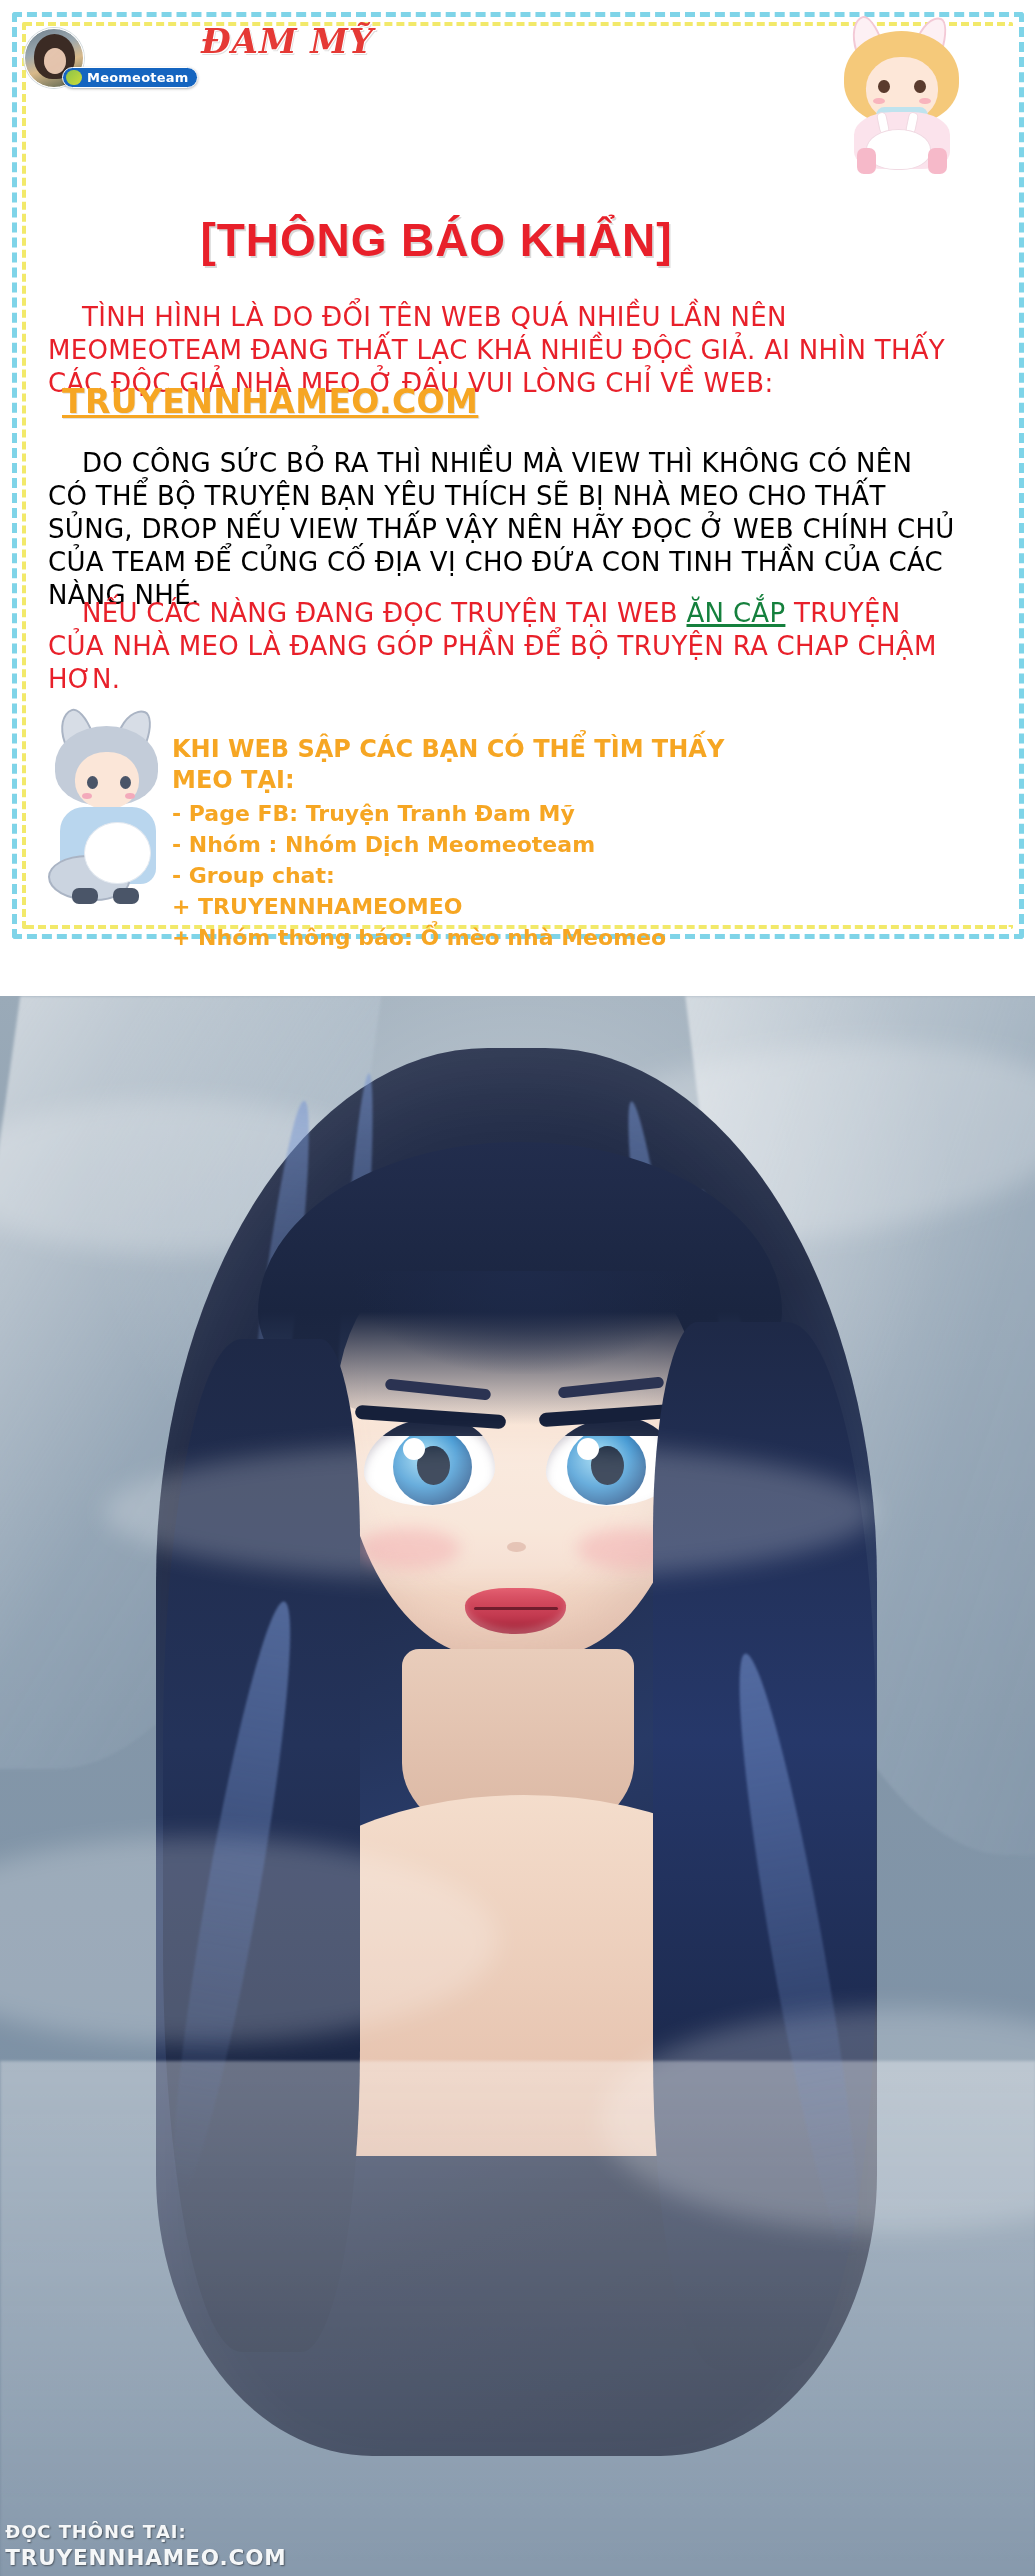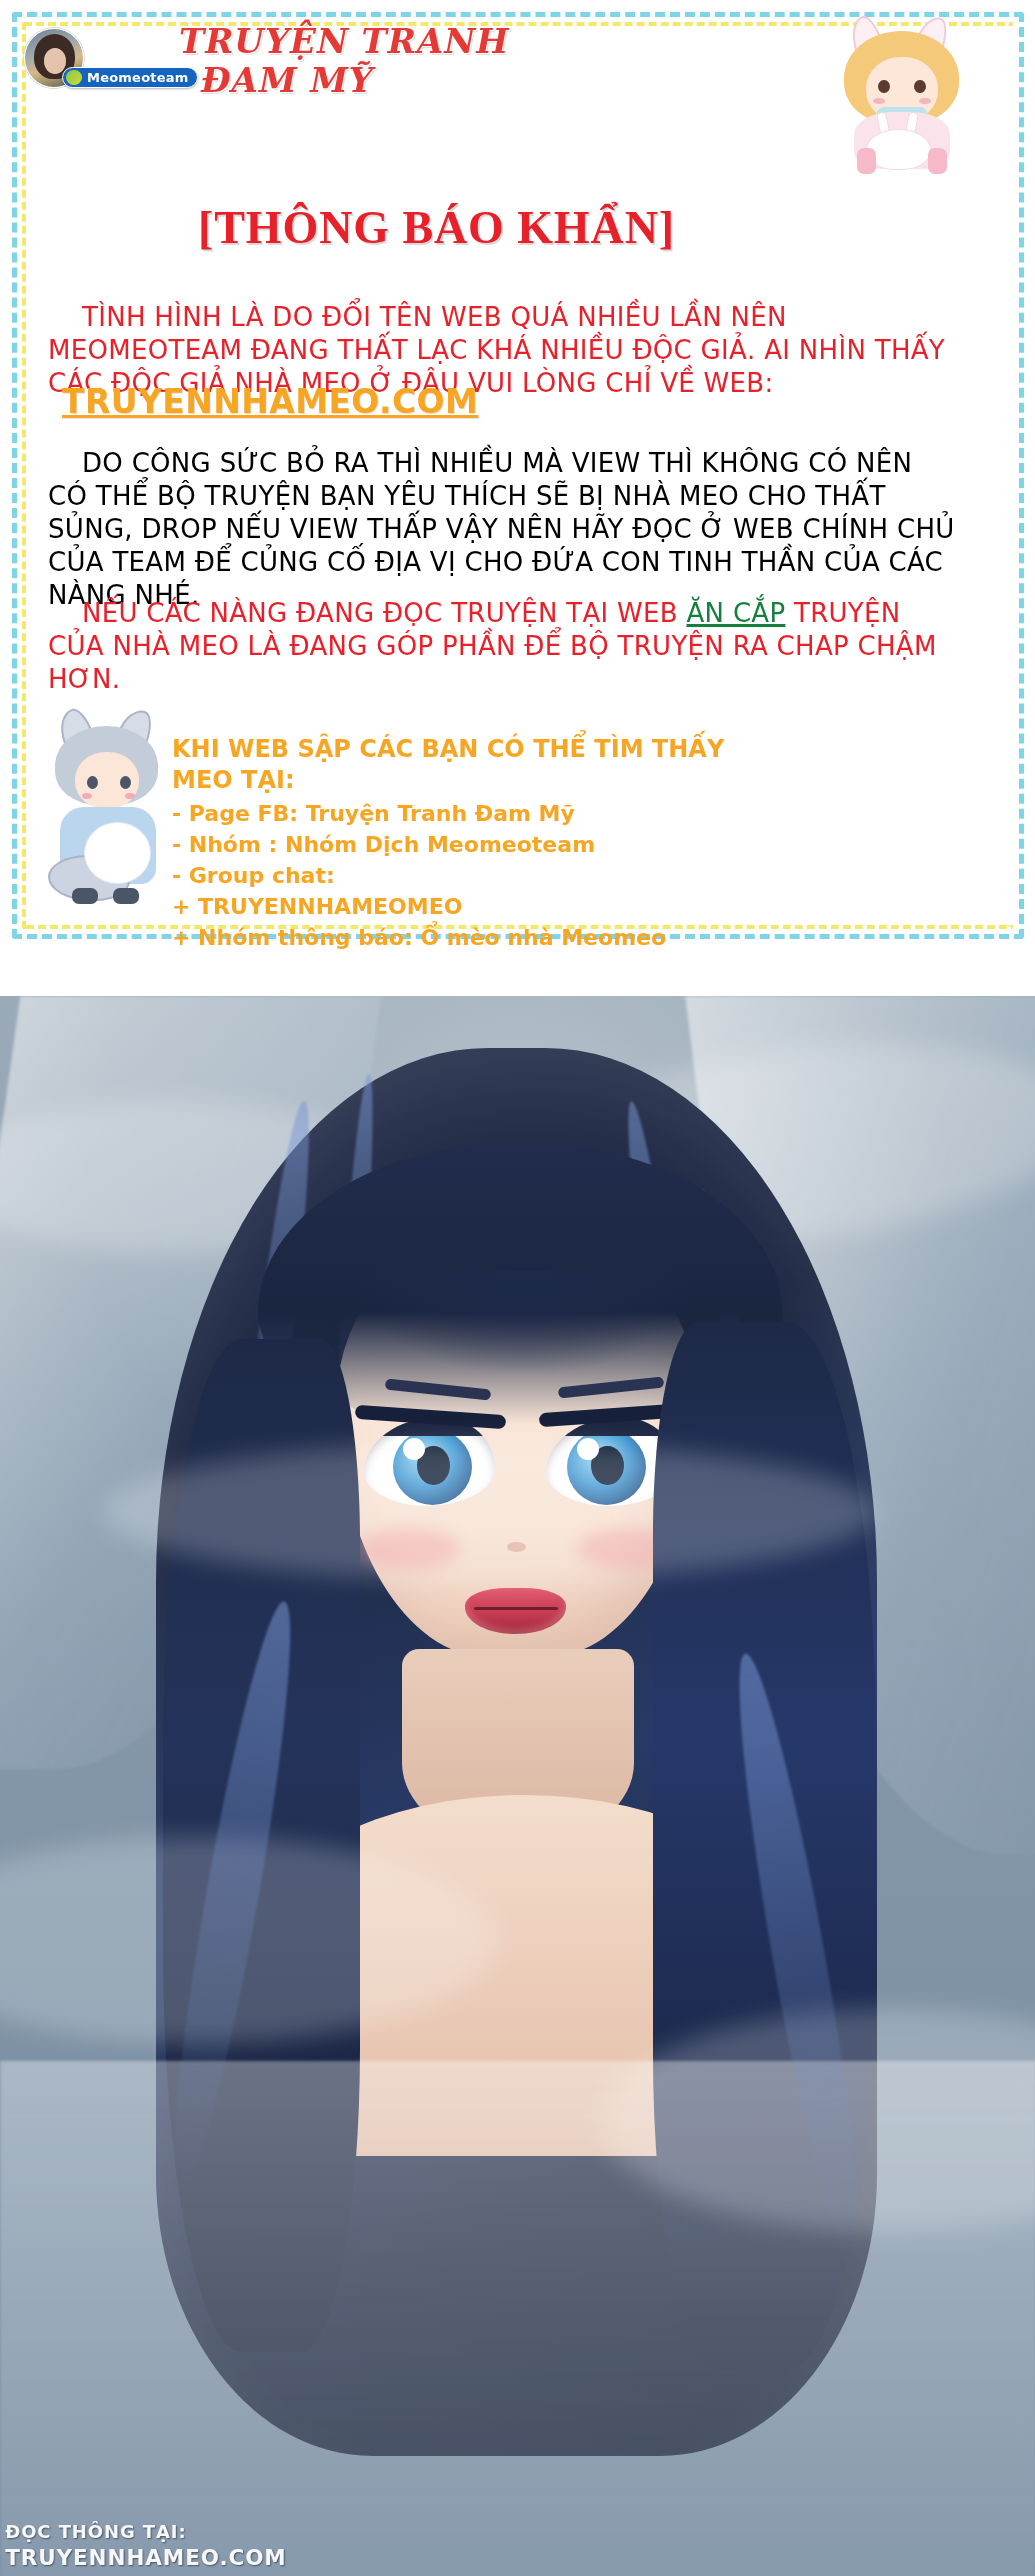--- a/index.html
+++ b/index.html
@@ -135,25 +135,25 @@
   .cg-bunny-ear { position:absolute; width:10.3px; height:22px; background:#ffffff; border:1.7px solid #f0d9e2; border-radius:5.2px; top:96px;}
   .cg-bunny-ear.l { left:50px; transform:rotate(-12deg); }
   .cg-bunny-ear.r { left:79px; transform:rotate(12deg); }
   .cg-sock { position:absolute; width:19px; height:26px; background:#f6b9c9; border-radius:6.9px; top:132px; }
   .cg-sock.l { left: 29px; }
   .cg-sock.r { left: 100px; }
 
   
   .headline {
     position: absolute;
-    left: 0; top: 170px;
+    left: 0; top: 182px;
     width: 873px;
     text-align: center;
     color: #e8202a;
-    font-family: Liberation Serif, serif;
+    font-family: Liberation Sans, sans-serif;
     font-weight: bold;
     font-size: 46px;
     letter-spacing: 0.9px;
     text-shadow: 1.7px 1.7px 0 rgba(0,0,0,.15);
   }
 
   
   .body-block {
     position: absolute;
     left: 48px;
@@ -431,21 +431,20 @@
         <div class="hair"></div>
           <div class="face"></div>
       </div>
       <div class="logo-badge">
         <span class="leaf"></span>
         <span>Meomeoteam</span>
       </div>
     </div>
 
     <div class="site-title">
-      <span>TRUYỆN TRANH</span>
       <span class="l2">ĐAM MỸ</span>
     </div>
 
     <div class="chibi-girl">
       <div class="cg-ear l"></div>
         <div class="cg-ear r"></div>
       <div class="cg-hair"></div>
       <div class="cg-face"></div>
       <div class="cg-eye l"></div>
         <div class="cg-eye r"></div>

